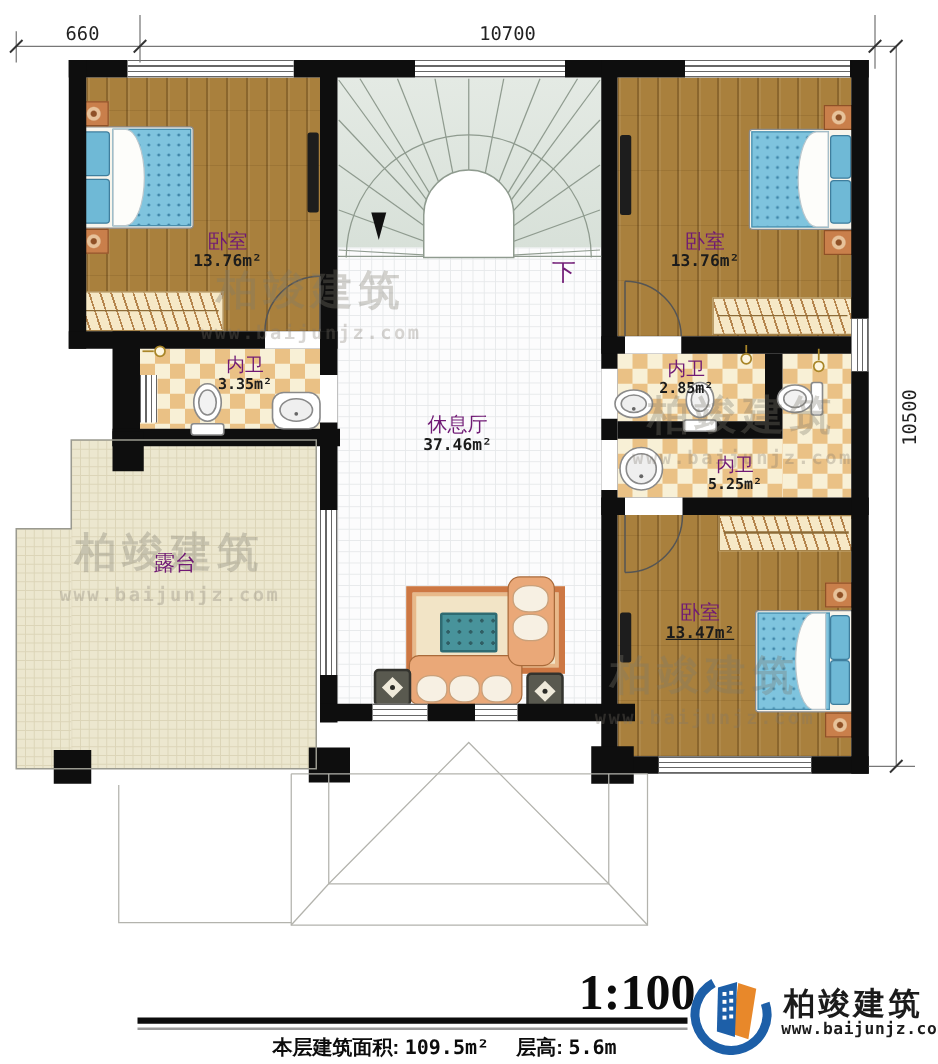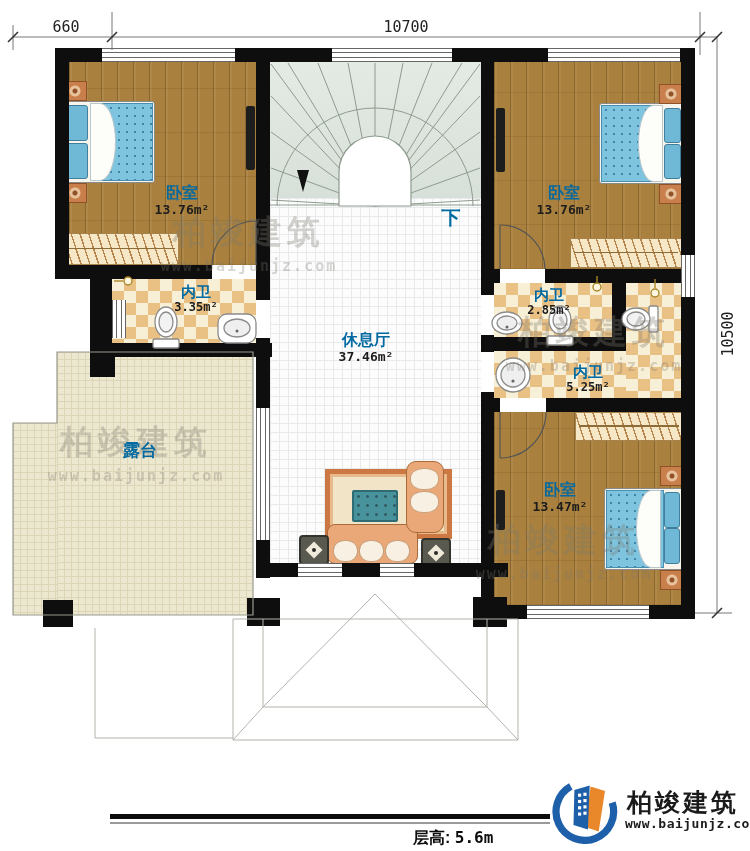--- a/index.html
+++ b/index.html
@@ -42,21 +42,21 @@
   .scush{background:#f7f0e3;border:1px solid #c9a07a;border-radius:45%;}
   .rug{background:#f2e4c6;border:5px solid #cd7743;box-shadow:inset 0 0 0 3px #e8b98a;}
   .ctable{background:#48939b;border:2px solid #2f6b72;border-radius:2px;
     background-image:radial-gradient(#2f5d63 1.2px,transparent 1.6px);background-size:9px 9px;}
   .sidetab{background:#59594f;border:2px solid #33332e;border-radius:4px;}
   .sidetab::before{content:"";position:absolute;left:50%;top:50%;width:12px;height:12px;background:#efeada;
     transform:translate(-50%,-50%) rotate(45deg);}
   .sidetab::after{content:"";position:absolute;left:50%;top:50%;width:4px;height:4px;border-radius:50%;background:#2b2b26;
     transform:translate(-50%,-50%);}
   
-  .rname{position:absolute;transform:translateX(-50%);font-size:16px;font-weight:bold;color:#0369a1;white-space:nowrap;}
+  .rname{position:absolute;transform:translateX(-50%);font-size:16px;font-weight:normal;color:#701a75;white-space:nowrap;}
   .rarea{position:absolute;transform:translateX(-50%);font-size:13px;font-weight:bold;color:#1c1c1c;white-space:nowrap;
          font-family:"DejaVu Sans Mono","Liberation Mono",monospace;}
   .dimlbl{position:absolute;font-size:15px;color:#222;font-family:"DejaVu Sans Mono","Liberation Mono",monospace;
           transform:translateX(-50%);white-space:nowrap;}
   .wm{position:absolute;text-align:center;pointer-events:none;}
   .wm-name{font-size:33px;font-weight:bold;letter-spacing:5px;color:rgba(125,120,110,.33);}
   .wm-url{font-size:15px;font-weight:bold;letter-spacing:2px;color:rgba(125,120,110,.30);margin-top:2px;
           font-family:"DejaVu Sans Mono","Liberation Mono",monospace;}
   
   .title{position:absolute;font-size:50px;font-weight:bold;letter-spacing:2px;color:#0c0c0c;white-space:nowrap;}
@@ -293,21 +293,21 @@
     <div class="wm-url">www.baijunjz.com</div>
   </div>
 
   <div class="rname" style="left:182px;top:183px;">卧室</div>
   <div class="rarea" style="left:182px;top:202px;">13.76m²</div>
 
   <div class="rname" style="left:564px;top:183px;">卧室</div>
   <div class="rarea" style="left:564px;top:202px;">13.76m²</div>
 
   <div class="rname" style="left:560px;top:480px;">卧室</div>
-  <div class="rarea" style="left:560px;top:499px;">13.47m²</div>
+  <div class="rarea" style="left:560px;top:499px;text-decoration:underline;">13.47m²</div>
 
   <div class="rname" style="left:196px;top:283px;font-size:15px;">内卫</div>
   <div class="rarea" style="left:196px;top:300px;font-size:12px;">3.35m²</div>
 
   <div class="rname" style="left:549px;top:286px;font-size:15px;">内卫</div>
   <div class="rarea" style="left:549px;top:303px;font-size:12px;">2.85m²</div>
 
   <div class="rname" style="left:588px;top:363px;font-size:15px;">内卫</div>
   <div class="rarea" style="left:588px;top:380px;font-size:12px;">5.25m²</div>
 
@@ -315,23 +315,28 @@
   <div class="rarea" style="left:366px;top:349px;">37.46m²</div>
 
   <div class="rname" style="left:140px;top:439px;font-size:17px;">露台</div>
 
   <div class="rname" style="left:451px;top:205px;font-size:19px;">下</div>
 
   <div class="dimlbl" style="left:66px;top:18px;">660</div>
   <div class="dimlbl" style="left:406px;top:18px;">10700</div>
   <div class="dimlbl" style="left:728px;top:325px;transform:translateX(-50%) rotate(-90deg);">10500</div>
 
+  <div class="scale" style="left:463px;top:770px;">1:100</div>
   <div class="abs" style="left:110px;top:814px;width:440px;height:5px;background:#0c0c0c;"></div>
   <div class="abs" style="left:110px;top:822px;width:440px;height:2px;background:#9a9a9a;"></div>
 
+  <div class="info" style="left:218px;top:828px;">
+    <span>本层建筑面积:</span>
+    <span class="val">109.5m²</span>
+  </div>
   <div class="info" style="left:413px;top:828px;">
     <span>层高:</span>
     <span class="val">5.6m</span>
   </div>
 
   <svg class="abs" style="left:551px;top:772px;" width="72" height="72" viewBox="0 0 80 80">
     <path d="M22,16 A32,32 0 1 0 68,34" stroke="#1d5fa8" stroke-width="8" fill="none"></path>
     <polygon points="44,16 60,21 53,66 38,61" fill="#e8882a"></polygon>
     <polygon points="26,20 43,15 41,64 25,59" fill="#1d5fa8"></polygon>
     <g fill="#fff">

